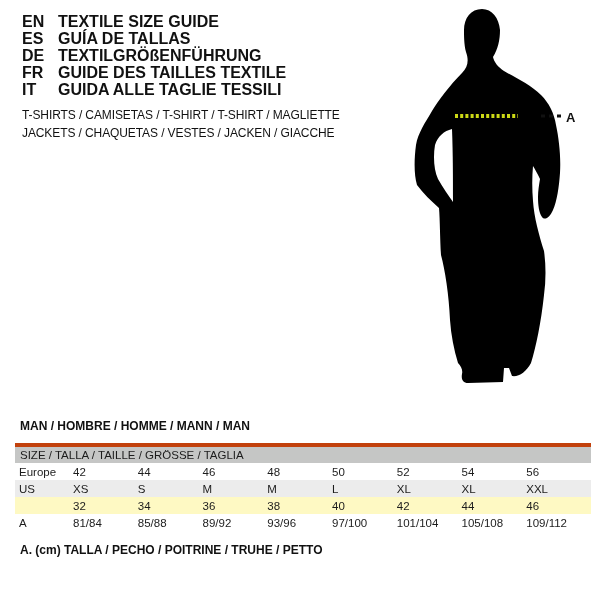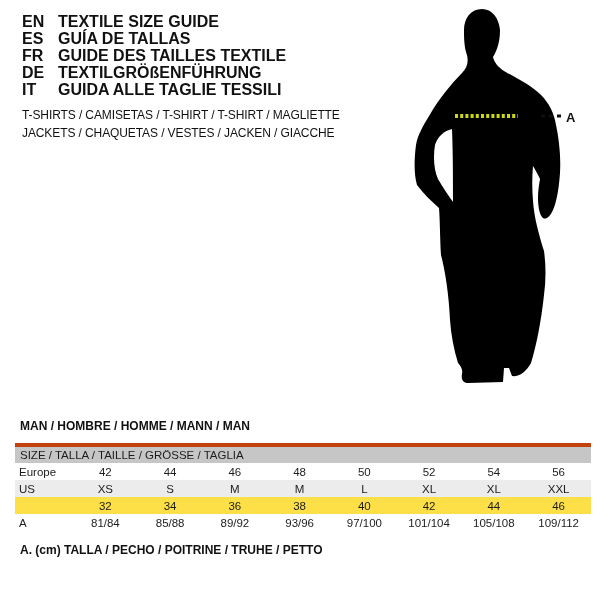--- a/index.html
+++ b/index.html
@@ -17,46 +17,46 @@
   .figure { position:absolute; left:405px; top:5px; width:180px; height:400px; }
   
   .section-title { position:absolute; left:20px; top:419px; font-weight:bold; font-size:12px; white-space:nowrap; }
   
   .size-table { position:absolute; left:15px; top:443px; width:576px; }
   .thead {
     height:16px; line-height:16px; font-size:11.5px; padding-left:5px;
     border-top:4px solid #c2410c; color:#1c1c1c; white-space:nowrap;
   }
   table.sizes { width:100%; border-collapse:collapse; table-layout:fixed; font-size:11.5px; }
-  table.sizes td { height:17px; padding:0; text-align:center; color:#1c1c1c; }
+  table.sizes td { height:17px; padding:0; color:#1c1c1c; }
   table.sizes td.label { width:54px; text-align:left; padding-left:4px; }
   
   .footnote { position:absolute; left:20px; top:543px; font-weight:bold; font-size:12px; white-space:nowrap; }
 </style>
 </head>
 <body>
 
 <div class="canvas">
 
   <div class="langs">
     <div class="lang-row">
       <span class="lang-code">EN</span>
       <span class="lang-text">TEXTILE SIZE GUIDE</span>
     </div>
     <div class="lang-row">
       <span class="lang-code">ES</span>
       <span class="lang-text">GUÍA DE TALLAS</span>
     </div>
     <div class="lang-row">
+      <span class="lang-code">DE</span>
+      <span class="lang-text">TEXTILGRÖßENFÜHRUNG</span>
+    </div>
+    <div class="lang-row">
       <span class="lang-code">FR</span>
       <span class="lang-text">GUIDE DES TAILLES TEXTILE</span>
-    </div>
-    <div class="lang-row">
-      <span class="lang-code">DE</span>
-      <span class="lang-text">TEXTILGRÖßENFÜHRUNG</span>
     </div>
     <div class="lang-row">
       <span class="lang-code">IT</span>
       <span class="lang-text">GUIDA ALLE TAGLIE TESSILI</span>
     </div>
   </div>
 
   <div class="cats">
     <div>T-SHIRTS / CAMISETAS / T-SHIRT / T-SHIRT / MAGLIETTE</div>
     <div>JACKETS / CHAQUETAS / VESTES / JACKEN / GIACCHE</div>
@@ -124,21 +124,21 @@
           <td class="label">US</td>
           <td>XS</td>
           <td>S</td>
           <td>M</td>
           <td>M</td>
           <td>L</td>
           <td>XL</td>
           <td>XL</td>
           <td>XXL</td>
         </tr>
-        <tr class="shaded" style="background: #fde047;">
+        <tr class="shaded" style="background: #fef9c3;">
           <td class="label"></td>
           <td>32</td>
           <td>34</td>
           <td>36</td>
           <td>38</td>
           <td>40</td>
           <td>42</td>
           <td>44</td>
           <td>46</td>
         </tr>

